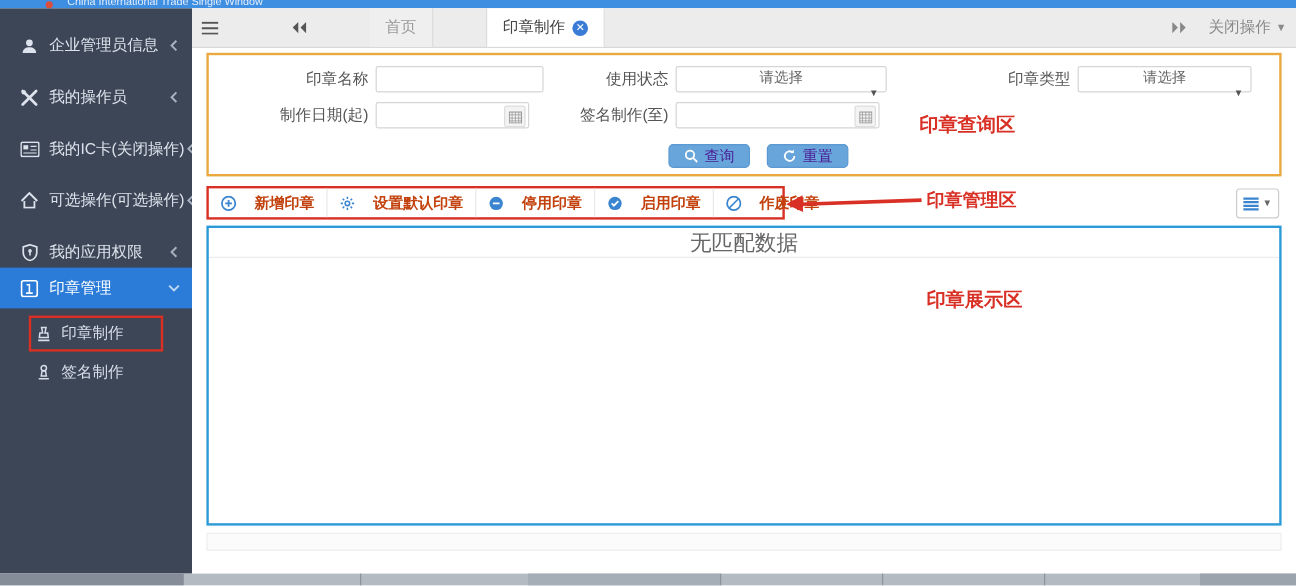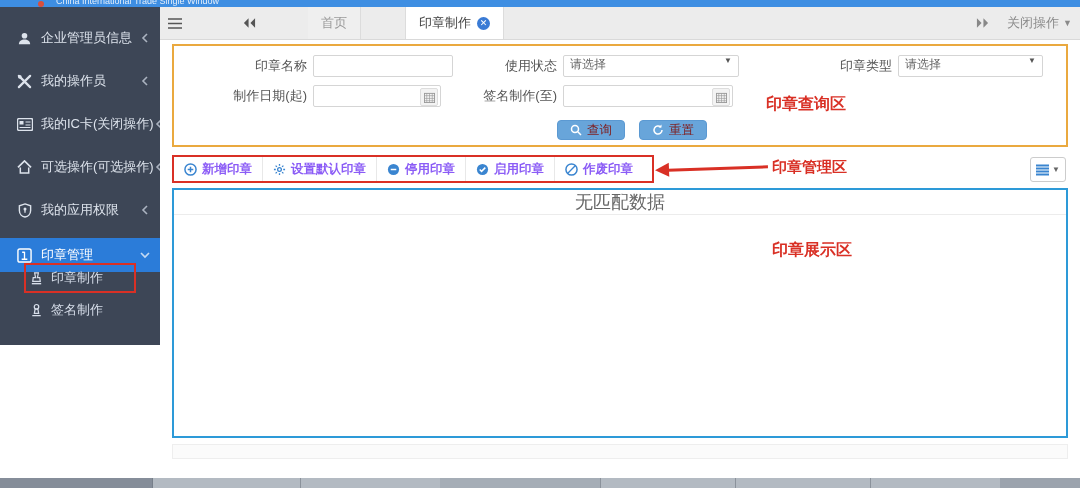--- a/index.html
+++ b/index.html
@@ -9,21 +9,21 @@
 
   
   .top-strip { position:absolute; left:0; top:0; width:1080px; height:7px;
     background:#3e8ee2; overflow:hidden; }
   .top-strip .logo-dot { position:absolute; left:38px; top:1px; width:6px; height:6px;
     border-radius:50%; background:#d94f3c; }
   .top-strip .banner-text { position:absolute; left:56px; top:-4px; color:rgba(255,255,255,.85);
     font-size:9px; white-space:nowrap; }
 
   
-  .sidebar { position:absolute; left:0; top:7px; width:160px; height:338px;
+  .sidebar { position:absolute; left:0; top:7px; width:160px; height:471px;
     background:#3d4656; color:#dde3ec; }
   .side-item { position:absolute; left:0; width:160px; height:34px;
     display:flex; align-items:center; padding:0 10px 0 16px; font-size:13px;
     cursor:pointer; }
   .side-item .ic { width:17px; height:17px; margin-right:8px; flex:0 0 17px;
     display:flex; align-items:center; justify-content:center; }
   .side-item .lbl { flex:1; white-space:nowrap; letter-spacing:0; }
   .side-item .chev { width:10px; height:10px; opacity:.8; }
   .side-item.active { background:#2b7cd9; color:#fff; }
   .sub-item { position:absolute; left:0; width:160px; height:26px; display:flex;
@@ -53,41 +53,41 @@
   .close-menu .caret { margin-left:4px; font-size:9px; color:#8a8a8a; }
 
   
   .search-panel { position:absolute; left:12px; top:37px; width:896px; height:103px;
     border:2px solid #eaa93f; background:#fff; }
   .f-label { position:absolute; font-size:13px; color:#555; text-align:right; height:21px;
     line-height:21px; }
   .f-input { position:absolute; height:22px; border:1px solid #d5d5d5; background:#fff;
     font-size:12px; padding:0 5px; color:#333; border-radius:2px; }
   .f-select { position:absolute; height:22px; border:1px solid #d5d5d5; background:#fff;
-    font-size:12px; color:#666; border-radius:2px; display:flex; 
-    padding:0 6px; cursor:pointer; }
+    font-size:12px; color:#666; border-radius:2px; display:flex; align-items:center;
+    padding:0 6px; cursor:pointer;flex-direction:column; }
   .f-select .sel-caret { margin-left:auto; font-size:8px; color:#555; }
   .date-wrap { position:absolute; height:22px; border:1px solid #d5d5d5; background:#fff;
     border-radius:2px; }
   .date-wrap .cal { position:absolute; right:2px; top:2px; width:18px; height:18px;
     background:#f3f3f3; border:1px solid #ddd; border-radius:2px; display:flex;
     align-items:center; justify-content:center; cursor:pointer; }
   .btn-row { position:absolute; left:383px; top:74px; display:flex; gap:14px; }
   .blue-btn { min-width:68px; height:20px; background:#68a5da; border:1px solid #5b99d2;
-    border-radius:4px; color:#7f1d1d; font-size:12.5px; display:flex; align-items:center;
+    border-radius:4px; color:#4c1d95; font-size:12.5px; display:flex; align-items:center;
     justify-content:center; gap:5px; padding:0 12px; cursor:pointer; }
 
   .annotation { position:absolute; color:#d93025; font-weight:bold; font-size:16px;
     white-space:nowrap; }
 
   
   .toolbar-box { position:absolute; left:12px; top:148px; width:482px; height:28px;
     border:2px solid #d93025; background:#fff; display:flex; align-items:stretch; }
-  .tool-btn { display:flex; align-items:center; gap:5px; padding:0 10px; font-size:12.5px;
-    font-weight:bold; color:#8b5cf6; border-right:1px solid #e8e8e8; cursor:pointer;
+  .tool-btn { display:flex; align-items:center; gap:15px; padding:0 10px; font-size:12.5px;
+    font-weight:bold; color:#c2410c; border-right:1px solid #e8e8e8; cursor:pointer;
     white-space:nowrap; }
   .tool-btn:last-child { border-right:none; }
   .tool-btn .tic { width:13px; height:13px; display:flex; }
   .red-arrow { position:absolute; left:508px; top:160px; width:100px; height:3px;
     background:#d93025; transform:rotate(-2deg); }
   .red-arrow:before { content:''; position:absolute; left:-13px; top:-6px; width:0; height:0;
     border-right:14px solid #d93025; border-top:7px solid transparent;
     border-bottom:7px solid transparent; }
   .list-btn { position:absolute; right:14px; top:150px; width:36px; height:25px;
     background:#fff; border:1px solid #ccc; border-radius:3px; display:flex;
@@ -196,21 +196,21 @@
           </svg>
       </span>
       <span class="lbl">我的应用权限</span>
       <span class="chev">
         <svg width="10" height="10" viewBox="0 0 10 10">
             <path d="M7 1 3 5l4 4" stroke="#c7cfdb" stroke-width="1.6" fill="none"></path>
           </svg>
       </span>
     </div>
 
-    <div class="side-item active" style="top:231px">
+    <div class="side-item active" style="top:216px">
       <span class="ic">
         <svg width="15" height="15" viewBox="0 0 16 16">
             <rect x="1" y="1" width="14" height="14" rx="2" fill="none" stroke="#fff" stroke-width="1.5"></rect>
             <path d="M8 4v8M5.5 4.5h2.5M5 12h6" stroke="#fff" stroke-width="1.4"></path>
           </svg>
       </span>
       <span class="lbl">印章管理</span>
       <span class="chev">
         <svg width="10" height="10" viewBox="0 0 10 10">
             <path d="M1 3l4 4 4-4" stroke="#eaf1fa" stroke-width="1.6" fill="none"></path>

